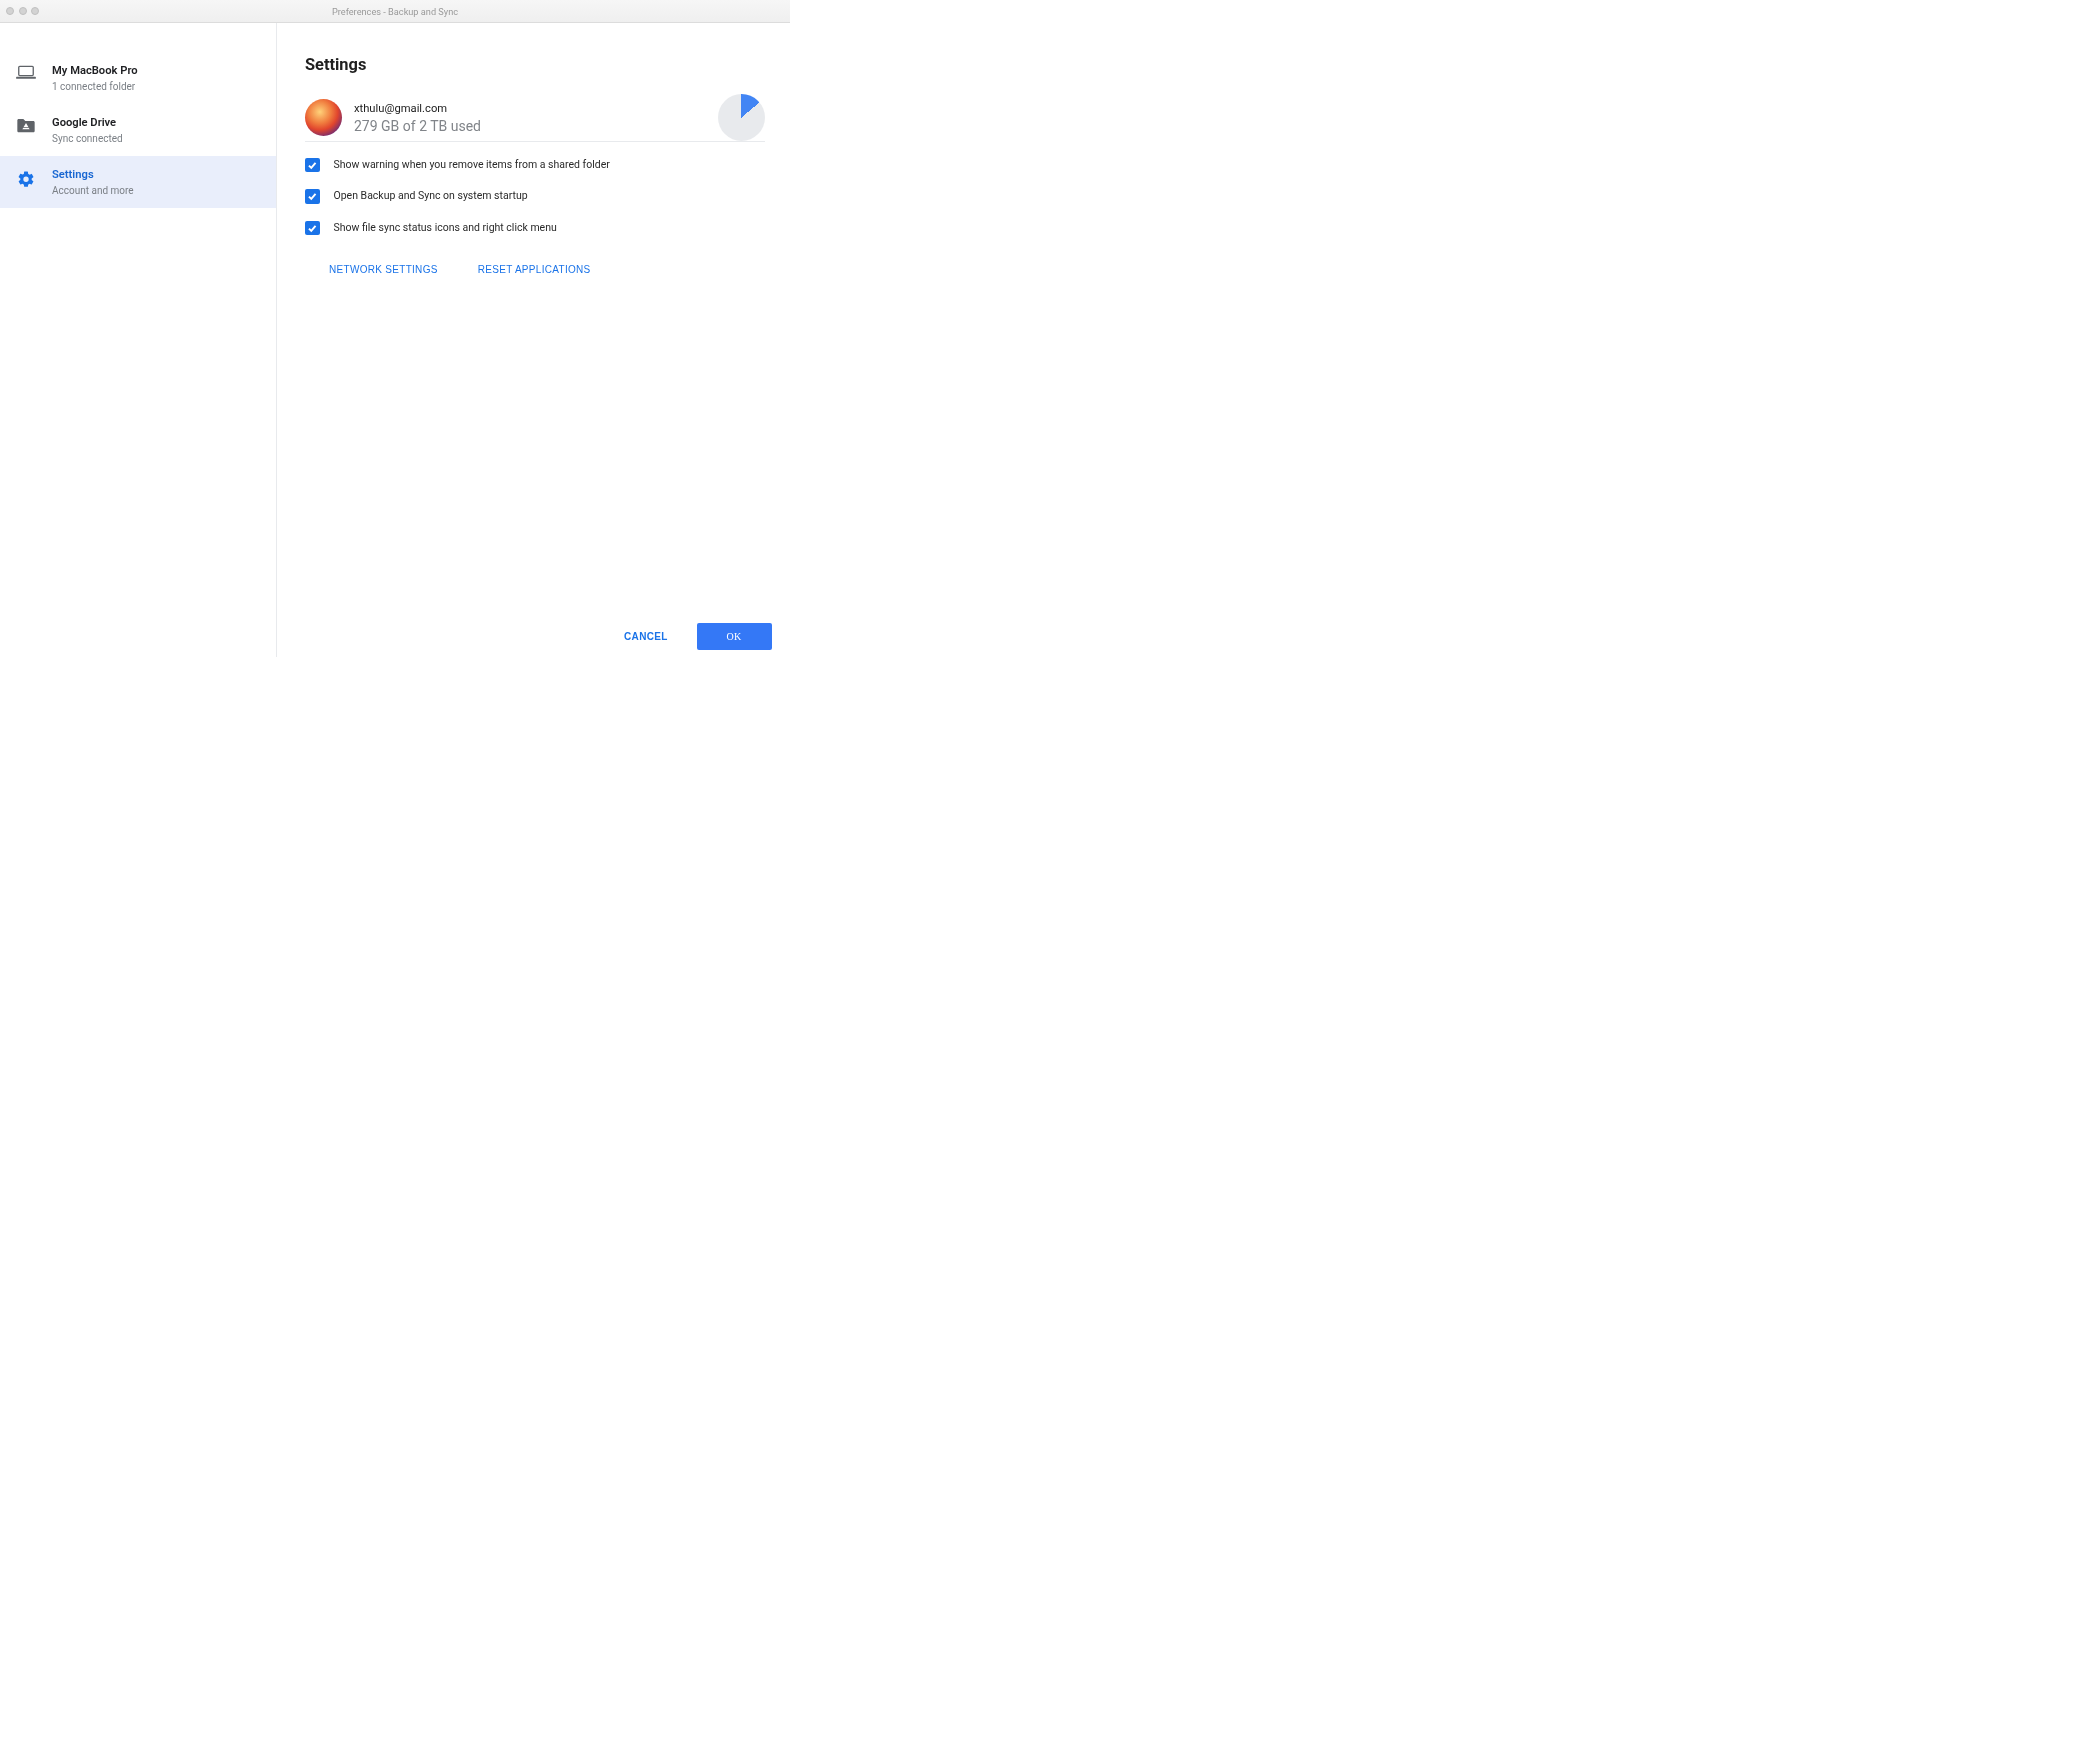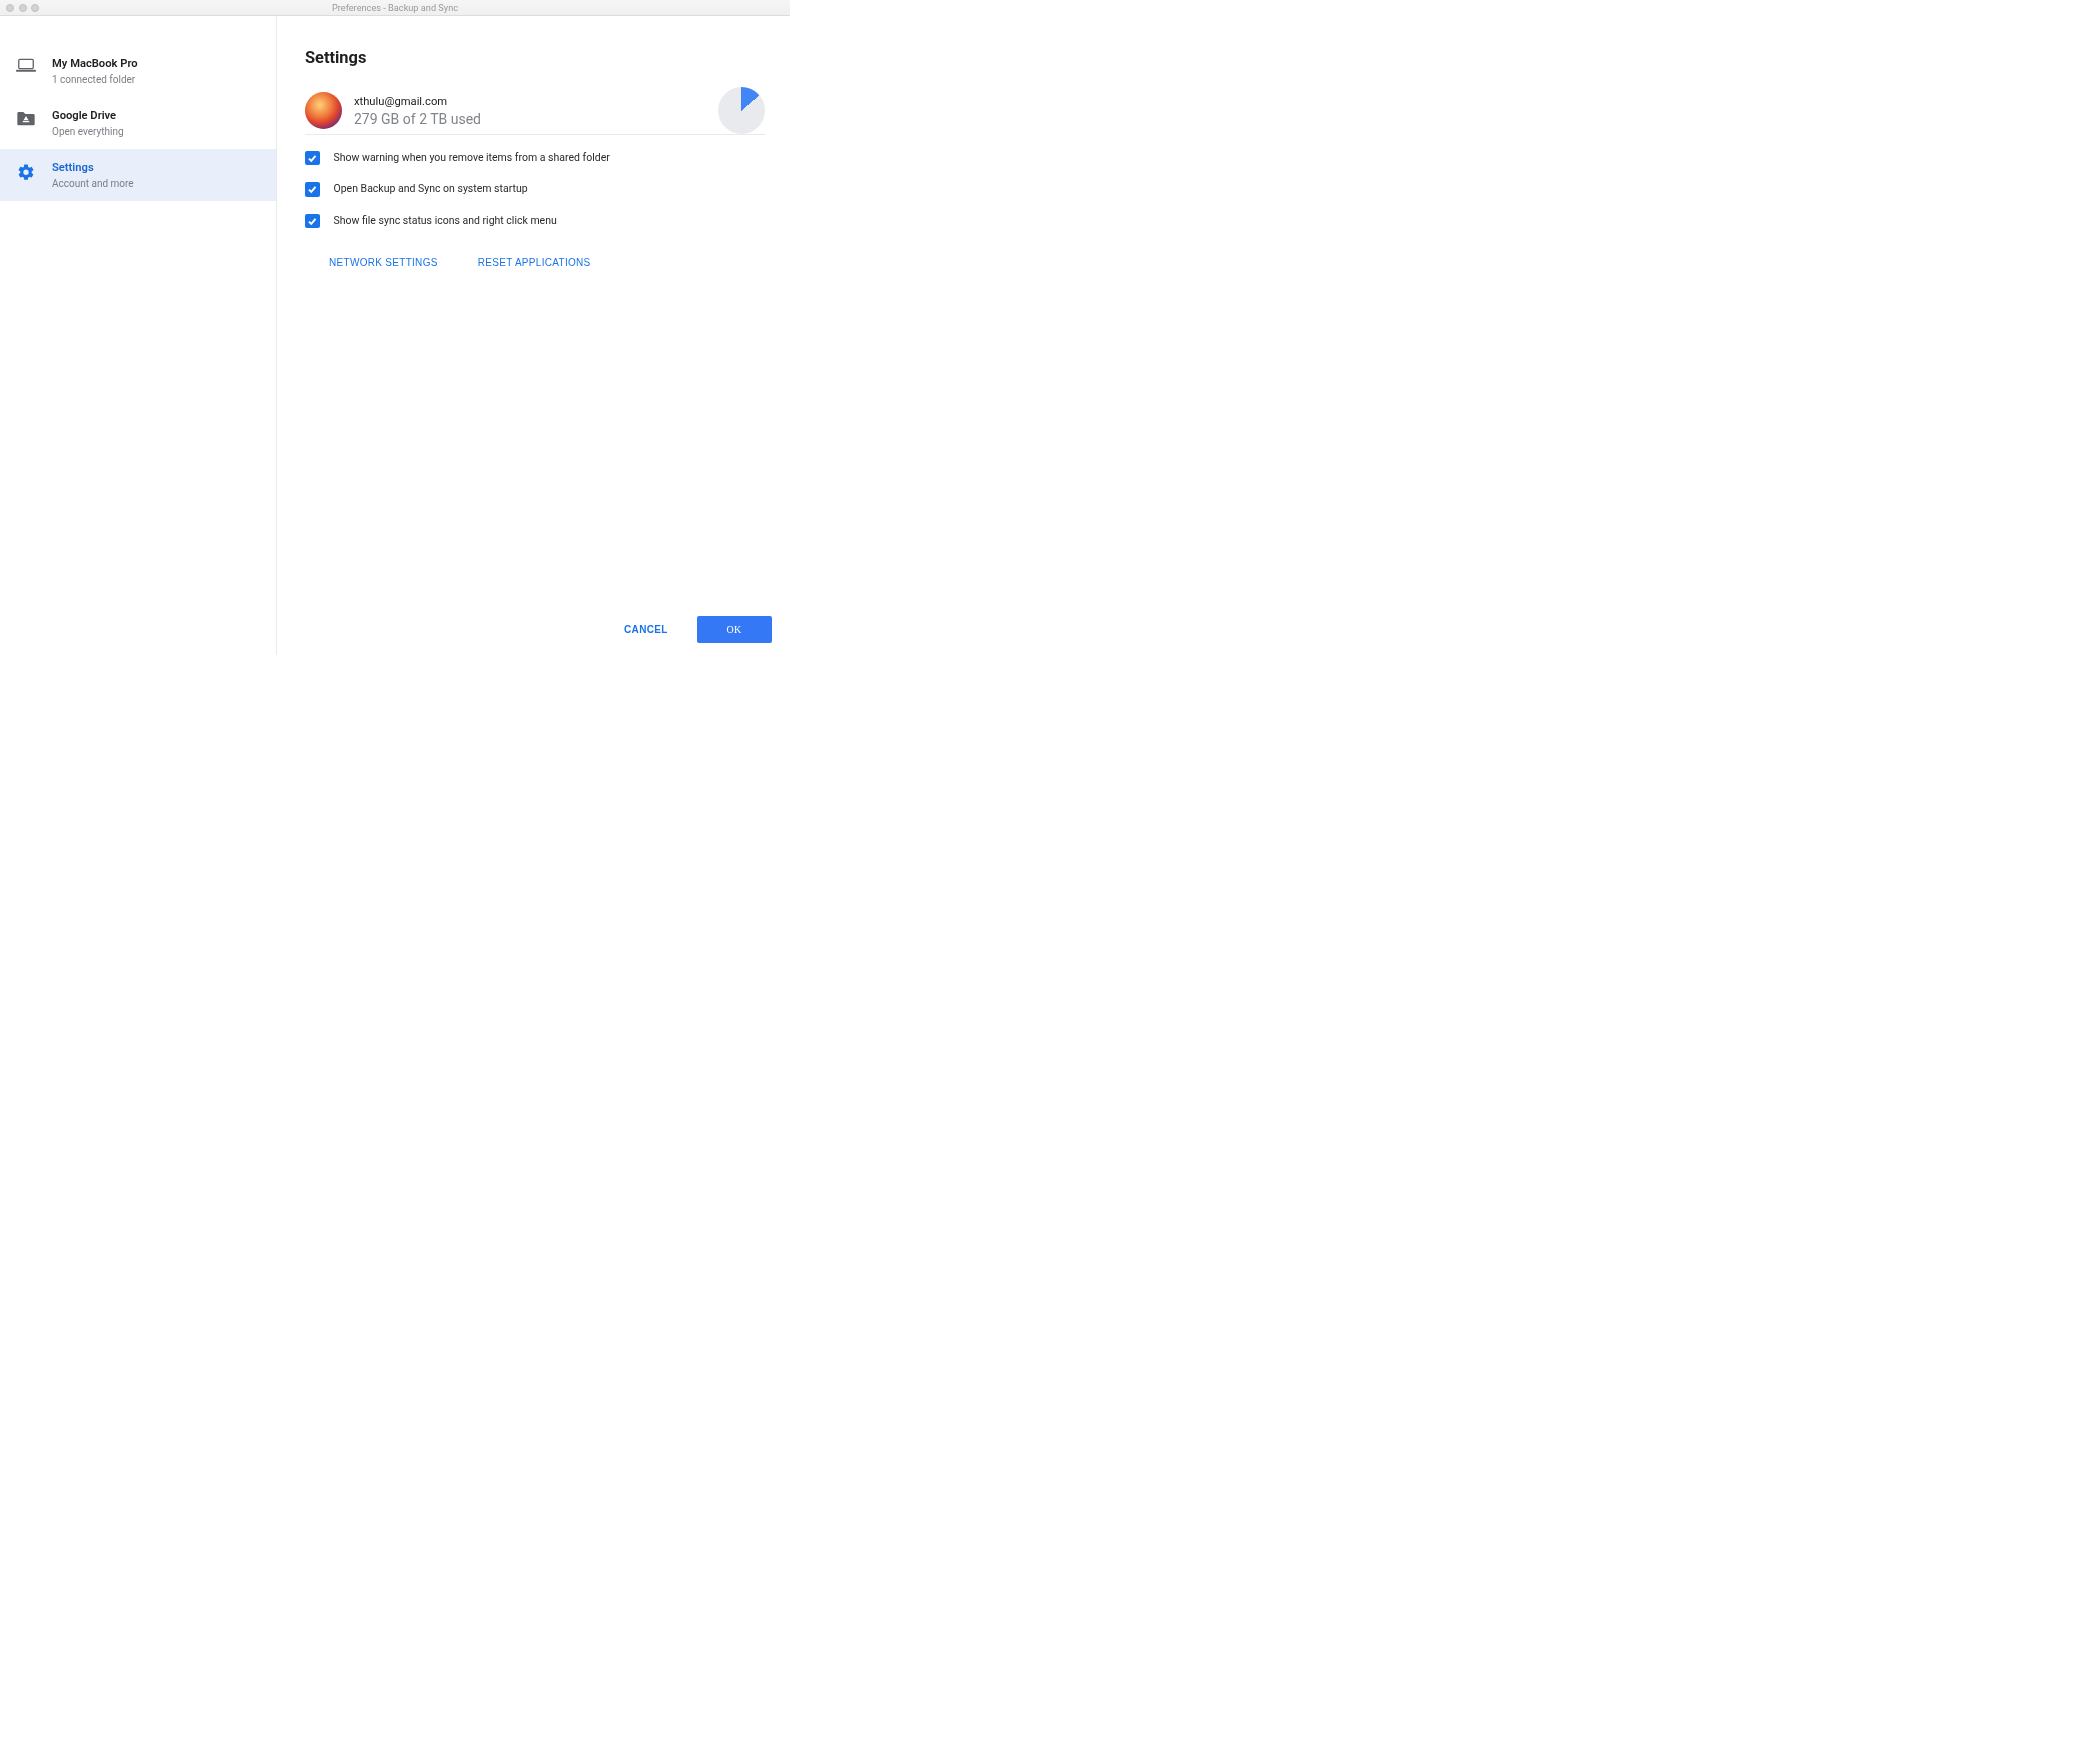--- a/index.html
+++ b/index.html
@@ -9,21 +9,21 @@
     }
     body {
       font-family: -apple-system, BlinkMacSystemFont, "Segoe UI", Roboto, Helvetica, Arial, sans-serif;
       background: #fff;
       color: #1f1f1f;
       width: 790px;
       height: 657px;
       overflow: hidden;
     }
     .titlebar {
-      height: 16px;
+      height: 23px;
       background: linear-gradient(#f6f6f6, #efefef);
       border-bottom: 0.7px solid #dcdcdc;
       display: flex;
       align-items: center;
       position: relative;
     }
     .traffic-lights {
       display: flex;
       gap: 4.6px;
       padding-left: 6px;
@@ -247,21 +247,21 @@
 
     <div class="sidebar-item">
       <div class="sidebar-icon">
         <svg width="20" height="16" viewBox="0 0 30 24">
             <path d="M2 6 L2 21 C2 22 3 23 4 23 L26 23 C27 23 28 22 28 21 L28 8 C28 7 27 6 26 6 L14 6 L11 3 L4 3 C3 3 2 4 2 5 Z" fill="currentColor"></path>
             <path d="M15 9 L11.5 15 L18.5 15 Z M11 16 L9.5 18.5 L20.5 18.5 L19 16 Z" fill="#fff"></path>
           </svg>
       </div>
       <div class="sidebar-text">
         <div class="sidebar-title">Google Drive</div>
-        <div class="sidebar-sub">Open everything</div>
+        <div class="sidebar-sub">Sync connected</div>
       </div>
     </div>
 
     <div class="sidebar-item selected">
       <div class="sidebar-icon">
         <svg width="18.4" height="18.4" viewBox="0 0 24 24">
             <path fill="currentColor" d="M19.14,12.94a7,7,0,0,0,.05-.94,7,7,0,0,0-.05-.94l2.11-1.65a.5.5,0,0,0,.12-.64l-2-3.46a.5.5,0,0,0-.61-.22l-2.49,1a7,7,0,0,0-1.63-.94l-.38-2.65A.5.5,0,0,0,13.77,2H9.77a.5.5,0,0,0-.49.42L8.9,5.07a7,7,0,0,0-1.63.94l-2.49-1a.5.5,0,0,0-.61.22l-2,3.46a.5.5,0,0,0,.12.64L4.4,11a7,7,0,0,0-.05.94,7,7,0,0,0,.05.94L2.29,14.53a.5.5,0,0,0-.12.64l2,3.46a.5.5,0,0,0,.61.22l2.49-1a7,7,0,0,0,1.63.94l.38,2.65a.5.5,0,0,0,.49.42h4a.5.5,0,0,0,.49-.42l.38-2.65a7,7,0,0,0,1.63-.94l2.49,1a.5.5,0,0,0,.61-.22l2-3.46a.5.5,0,0,0-.12-.64ZM11.77,15.5A3.5,3.5,0,1,1,15.27,12,3.5,3.5,0,0,1,11.77,15.5Z"></path>
           </svg>
       </div>
       <div class="sidebar-text">

